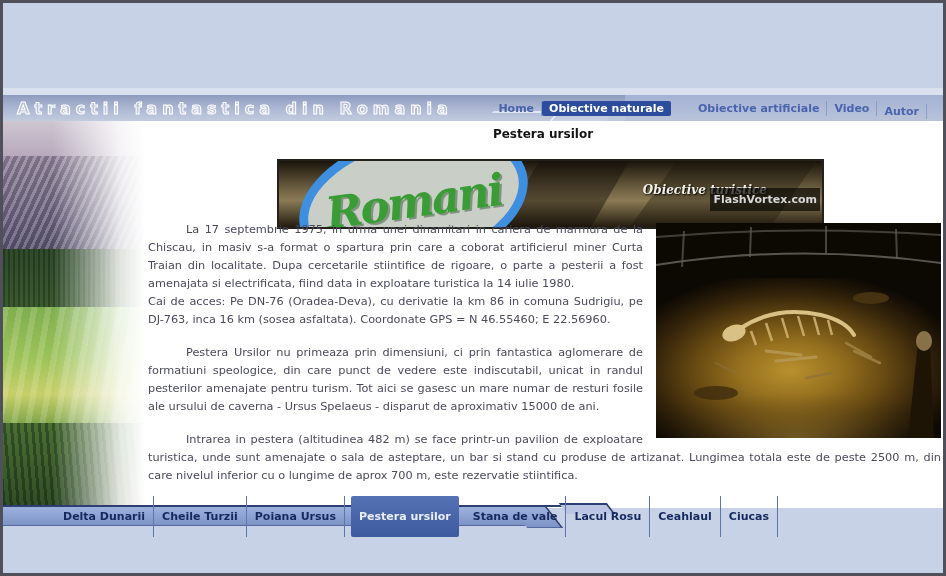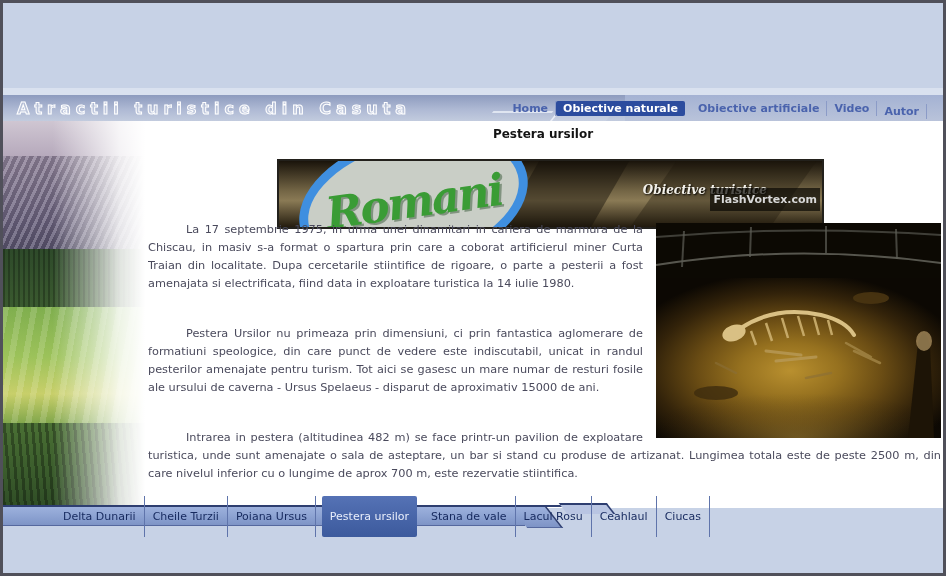--- a/index.html
+++ b/index.html
@@ -19,21 +19,21 @@
   .swoosh-top{position:absolute;right:330px;top:6px;width:54px;height:20px;
         border-left:2px solid #e9edf6;border-top:2px solid #e9edf6;
         transform:skewX(-38deg);background:rgba(255,255,255,0.12);}
   .swoosh-top2{position:absolute;right:395px;top:16px;width:60px;height:12px;
         border-top:2px solid #dfe5f1;transform:skewX(-38deg);}
   .topnav{position:absolute;right:16px;top:4px;display:flex;align-items:center;height:18px;}
   .topnav .tn-item{font-size:11px;font-weight:bold;color:#44superb;}
   .tn-item{font-size:11px;font-weight:bold;color:#4a63ad;padding:1px 7px;cursor:pointer;
         border-right:1px solid #8b9bc7;white-space:nowrap;}
   .tn-item:last-child{border-right:1px solid #8b9bc7;margin-top:7px;}
-  .tn-item.sel{background:#2c4c9e;color:#ffffff;border-radius:2px;border-right:none;margin-right:6px;}
+  .tn-item.sel{background:#2c4c9e;color:#ffffff;border-radius:2px;border-right:none;margin-right:20px;}
 
   
   .content{position:absolute;left:0;top:118px;width:940px;height:387px;background:#ffffff;overflow:hidden;}
 
   
   .mountain{position:absolute;left:0;top:0;width:142px;height:387px;overflow:hidden;}
   .mountain .sky{position:absolute;left:0;top:0;width:100%;height:14%;
         background:linear-gradient(180deg,#cfc6d2,#a99ab0);}
   .mountain .rock{position:absolute;left:0;top:9%;width:100%;height:26%;
         background:
@@ -75,54 +75,54 @@
   .banner .caption{position:absolute;right:55px;top:22px;
         font-family:"DejaVu Serif","Liberation Serif",serif;font-style:italic;font-weight:bold;
         font-size:12px;color:#f3f1ea;text-shadow:1px 1px 2px #000;}
   .banner .credit{position:absolute;right:2px;bottom:16px;font-size:11px;font-weight:bold;
         color:#d8d8d8;background:rgba(10,8,4,0.7);padding:5px 3px;cursor:pointer;}
 
   
   .bodytext{position:absolute;left:145px;top:100px;width:793px;height:271px;overflow:hidden;
         font-size:11.3px;line-height:18px;color:#4a4a5c;text-align:justify;}
   .bodytext p{margin:0;}
-  .bodytext p.gap{margin-top:32px;}
+  .bodytext p.gap{margin-top:15px;}
   .bodytext p.ind{text-indent:38px;}
 
   
   .cave{float:right;width:285px;height:215px;margin:2px 0 8px 13px;background:#0a0704;}
   .cave svg{display:block;}
 
   
   .botline{position:absolute;left:0;top:502px;width:572px;height:2px;background:#2e3e70;}
   .botbar{position:absolute;left:0;top:504px;width:522px;height:19px;
         background:linear-gradient(180deg,#9db1dd 0%,#8aa0d0 60%,#7e94c6 100%);
         border-bottom:1px solid #55689e;display:flex;align-items:center;padding-left:52px;box-sizing:border-box;}
   .botbar-end{position:absolute;left:516px;top:504px;width:34px;height:20px;
         background:linear-gradient(180deg,#9db1dd,#7e94c6);transform:skewX(38deg);
         border-right:2px solid #2e3e70;border-bottom:1px solid #55689e;}
   .swoosh-bot{position:absolute;left:560px;top:500px;width:46px;height:9px;
         border-top:2px solid #2e3e70;border-right:2px solid #2e3e70;transform:skewX(38deg);
         background:#b9c5e2;}
-  .bn-item{font-size:11px;font-weight:normal;color:#16295e;padding:14px 8px;cursor:pointer;
+  .bn-item{font-size:11px;font-weight:bold;color:#16295e;padding:14px 8px;cursor:pointer;
         border-right:1px solid #5f74ab;white-space:nowrap;text-align:center;}
   .bn-item.sel{background:#41609f;background:linear-gradient(180deg,#5572b5,#3c5a9d);
         color:#e8eefb;border-radius:2px;border-right:none;margin:0 6px;}
 </style>
 </head>
 <body>
 
 <div class="page">
 
   <div class="prestrip"></div>
   <div class="band">
     <div class="navzone"></div>
     <div class="swoosh-top"></div>
     <div class="swoosh-top2"></div>
-    <div class="site-title">Atractii turistice din Casuta</div>
+    <div class="site-title">Atractii fantastica din Romania</div>
     <div class="topnav">
       <span class="tn-item">Home</span>
       <span class="tn-item sel">Obiective naturale</span>
       <span class="tn-item">Obiective artificiale</span>
       <span class="tn-item">Video</span>
       <span class="tn-item">Autor</span>
     </div>
   </div>
 
   <div class="content">
@@ -182,20 +182,21 @@
           <path d="M190,120 L215,134 M198,128 L224,140" stroke="#a98d4e" stroke-width="2.5" opacity="0.7" stroke-linecap="round"></path>
           <path d="M60,140 L80,150 M150,155 L175,150" stroke="#8a6f38" stroke-width="2.5" opacity="0.6" stroke-linecap="round"></path>
           <ellipse cx="215" cy="75" rx="18" ry="6" fill="#4a3512" opacity="0.9"></ellipse>
           <ellipse cx="60" cy="170" rx="22" ry="7" fill="#3d2c0e" opacity="0.8"></ellipse>
 
           <path d="M262,120 Q268,100 274,122 L278,215 L252,215 Z" fill="#1d1406"></path>
           <ellipse cx="268" cy="118" rx="8" ry="10" fill="#b59867" opacity="0.7"></ellipse>
         </svg>
       </div>
       <p class="ind">La 17 septembrie 1975, in urma unei dinamitari in cariera de marmura de la Chiscau, in masiv s-a format o spartura prin care a coborat artificierul miner Curta Traian din localitate. Dupa cercetarile stiintifice de rigoare, o parte a pesterii a fost amenajata si electrificata, fiind data in exploatare turistica la 14 iulie 1980.</p>
+      <p>Cai de acces: Pe DN-76 (Oradea-Deva), cu derivatie la km 86 in comuna Sudrigiu, pe DJ-763, inca 16 km (sosea asfaltata). Coordonate GPS = N 46.55460; E 22.56960.</p>
       <p class="ind gap">Pestera Ursilor nu primeaza prin dimensiuni, ci prin fantastica aglomerare de formatiuni speologice, din care punct de vedere este indiscutabil, unicat in randul pesterilor amenajate pentru turism. Tot aici se gasesc un mare numar de resturi fosile ale ursului de caverna - Ursus Spelaeus - disparut de aproximativ 15000 de ani.</p>
       <p class="ind gap">Intrarea in pestera (altitudinea 482 m) se face printr-un pavilion de exploatare turistica, unde sunt amenajate o sala de asteptare, un bar si stand cu produse de artizanat. Lungimea totala este de peste 2500 m, din care nivelul inferior cu o lungime de aprox 700 m, este rezervatie stiintifica.</p>
       <p class="ind gap">Partea superioara este amenajata cu trotuare, balustrada, pe o lungime totala de 847 m si se compune la randu-i din trei galerii, in ordinea vizitarii: Galeria "Ursilor", Galeria "Emil Racovita" si Galeria "Lumanarilor". Prima galerie este putin mai saraca in formatiuni, bogata in schimb in resturi scheletice ale ursului de pestera, adevaratele frumuseti fiind concentrate in celelalte doua: "Mastodontul", "Palatele ferrmecate", "Casuta Piticilor", "Lacul cu nuferi" sunt doar cateva din denumirile simbolice date grupurilor de formatiuni de catre ghizi si vizitatori. Iesirea se face printr-o fantastica galerie ornata cu lumanari, ultima sala fiind simbolic</p>
     </div>
   </div>
 
   <div class="botline"></div>
   <div class="botbar-end"></div>
   <div class="swoosh-bot"></div>
   <div class="botbar">

